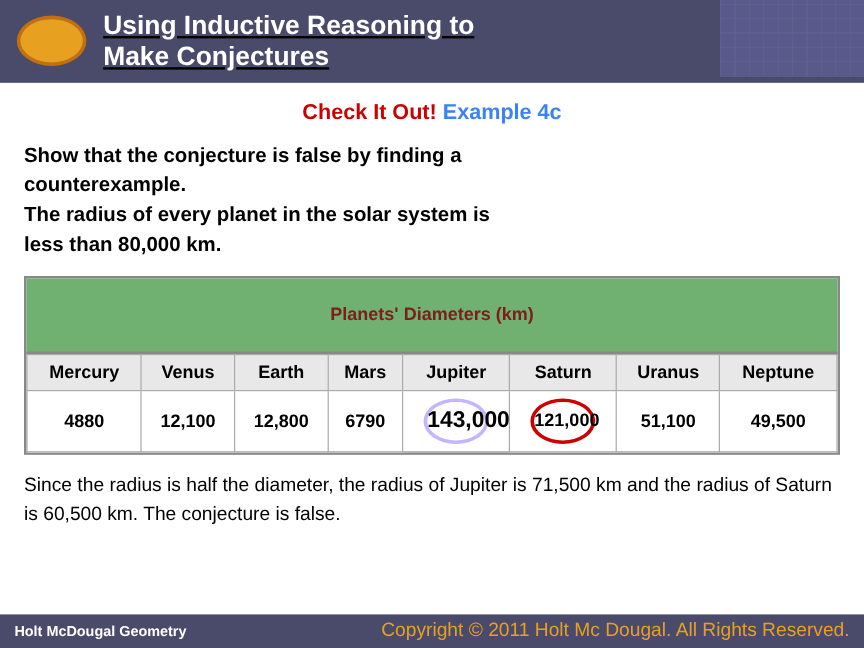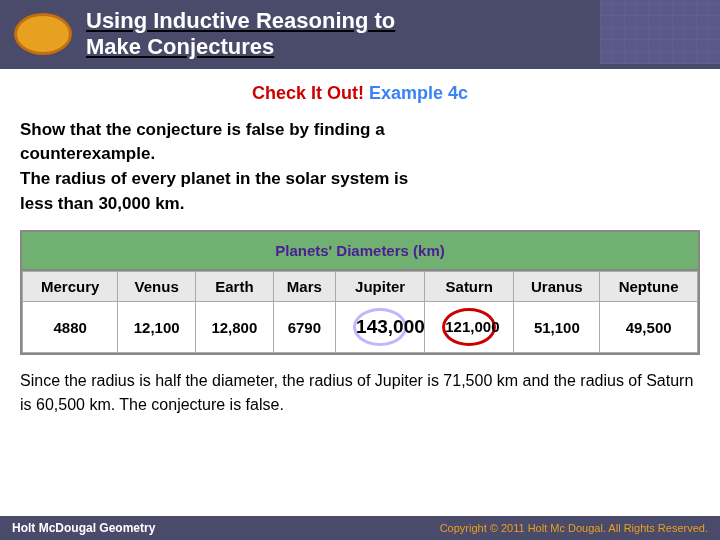--- a/index.html
+++ b/index.html
@@ -86,24 +86,24 @@
 
     
     .table-container {
       border: 2px solid #888;
       margin-bottom: 14px;
     }
 
     .table-header {
       background: #70b070;
       text-align: center;
-      padding: 10px 8px;
+      padding: 22px 8px;
       font-size: 15px;
       font-weight: bold;
-      color: #4c1d95;
+      color: #7f1d1d;
       border-bottom: 2px solid #888;
     }
 
     table {
       width: 100%;
       border-collapse: collapse;
     }
 
     table th, table td {
       border: 1px solid #aaa;
@@ -172,21 +172,21 @@
     }
 
     .footer-left {
       color: #ffffff;
       font-size: 12px;
       font-weight: bold;
     }
 
     .footer-right {
       color: #e8a020;
-      font-size: 11px;
+      font-size: 16px;
     }
   </style>
 </head>
 <body>
 
 <div class="header">
   <div class="header-oval"></div>
   <div class="header-title">
     <span>Using Inductive Reasoning to</span><br>
     <span>Make Conjectures</span>
@@ -196,21 +196,21 @@
 <div class="content">
 
   <div class="check-it-out">
     <span class="check">Check It Out!</span><span class="example"> Example 4c</span>
   </div>
 
   <div class="problem-text">
     <span>Show that the conjecture is false by finding a</span><br>
     <span>counterexample.</span><br>
     <span>The radius of every planet in the solar system is</span><br>
-    <span>less than 30,000 km.</span>
+    <span>less than 80,000 km.</span>
   </div>
 
   <div class="table-container">
     <div class="table-header">Planets' Diameters (km)</div>
     <table>
       <thead>
         <tr>
           <th>Mercury</th>
           <th>Venus</th>
           <th>Earth</th>

